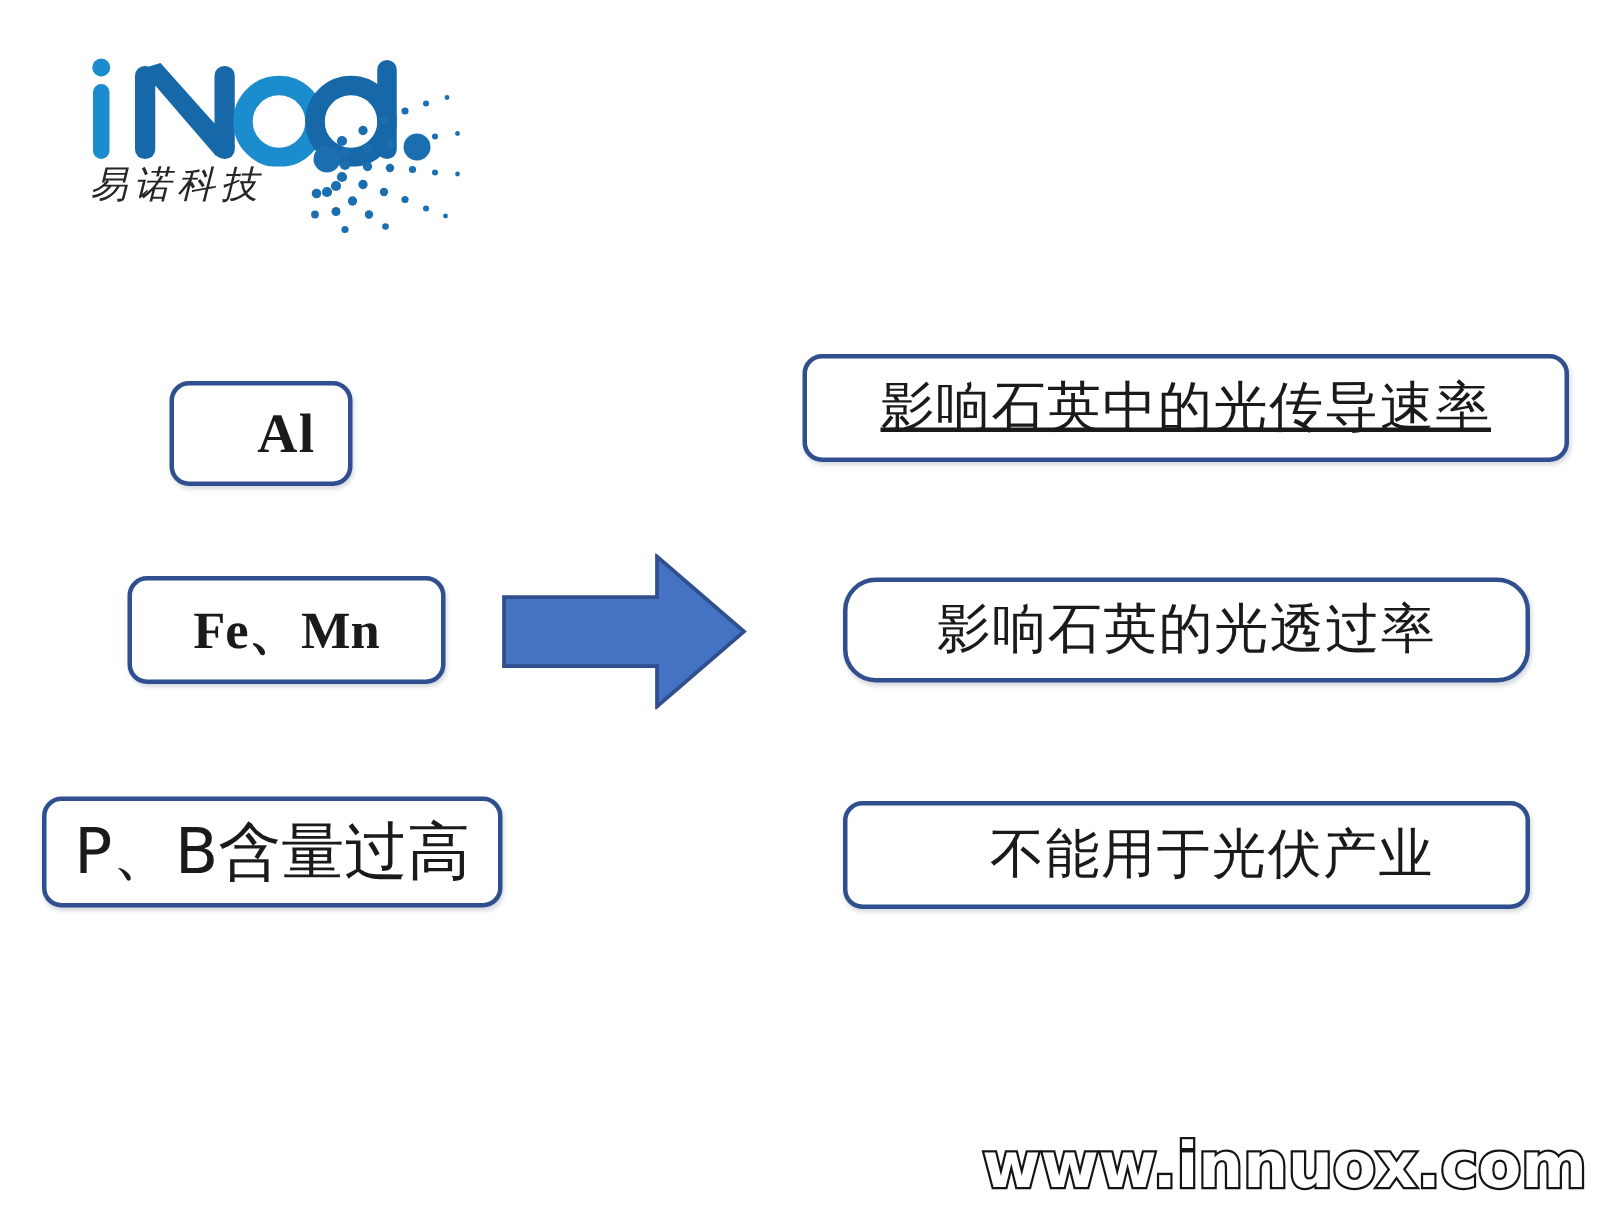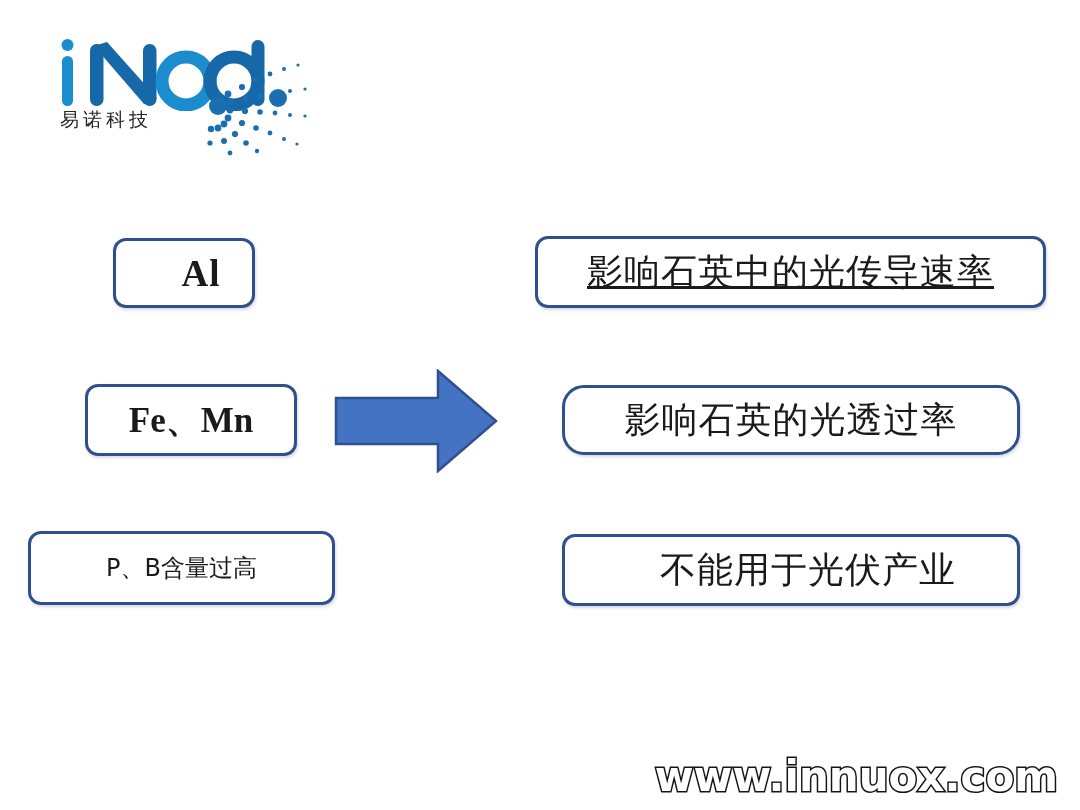--- a/index.html
+++ b/index.html
@@ -31,26 +31,27 @@
     top: 0;
     width: 250px;
     height: 75px;
   }
   #logo-cn {
     position: absolute;
     left: 2px;
     top: 74px;
     width: 155px;
     font-family: "DejaVu Sans", "Liberation Sans", sans-serif;
-    font-size: 19px;
+    font-size: 25px;
     font-weight: 500;
     letter-spacing: 4px;
     color: #262626;
     line-height: 1;
     white-space: nowrap;
+    font-style: italic;
   }
   #logo-burst {
     position: absolute;
     left: 148px;
     top: 18px;
     width: 108px;
     height: 104px;
   }
 
   
@@ -74,28 +75,28 @@
   .lbl-latin {
     font-family: "Liberation Serif", "DejaVu Serif", serif;
     font-weight: 600;
   }
   .lbl-cjk {
     font-family: "DejaVu Sans", "Liberation Sans", sans-serif;
     font-weight: 500;
   }
 
   
-  #box-al        { left: 113px; top: 238px; width: 142px; height: 70px; padding-left: 34px; }
+  #box-al        { left: 113px; top: 254px; width: 122px; height: 70px; padding-left: 34px; }
   #box-al .label       { font-size: 37px; letter-spacing: 1px; }
 
   #box-femn      { left:  85px; top: 384px; width: 212px; height: 72px; }
   #box-femn .label     { font-size: 35px; letter-spacing: 0px; }
 
   #box-pb        { left:  28px; top: 531px; width: 307px; height: 74px; }
-  #box-pb .label       { font-size: 24px; letter-spacing: 0px; }
+  #box-pb .label       { font-size: 42px; letter-spacing: 0px; }
 
   
   #box-speed     { left: 535px; top: 236px; width: 511px; height: 72px; }
   #box-speed .label    { font-size: 36px; letter-spacing: 1px; text-decoration: underline; }
 
   #box-trans     { left: 562px; top: 385px; width: 458px; height: 70px; border-radius: 22px; }
   #box-trans .label    { font-size: 36px; letter-spacing: 1px; }
 
   #box-pv        { left: 562px; top: 534px; width: 458px; height: 72px; padding-left: 34px; }
   #box-pv .label       { font-size: 36px; letter-spacing: 1px; }

